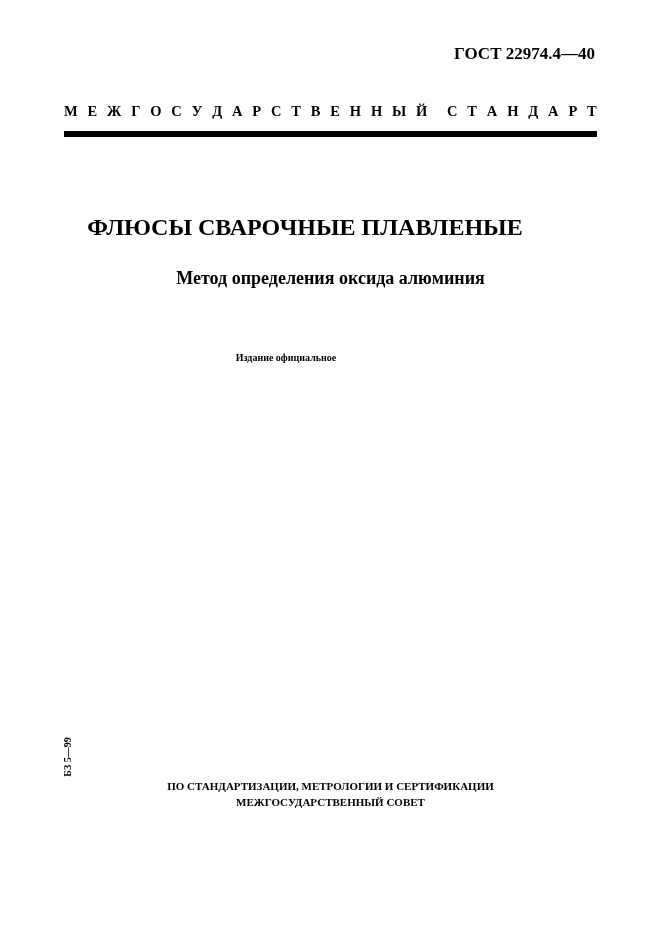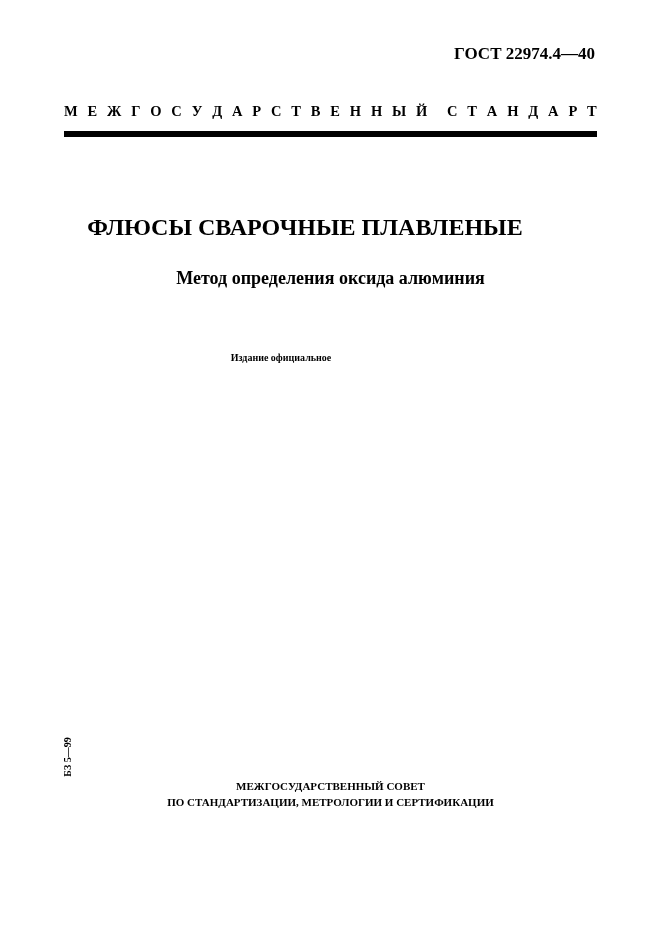--- a/index.html
+++ b/index.html
@@ -53,26 +53,27 @@
       top: 268px;
       left: 0;
       width: 661px;
       text-align: center;
       font-size: 18px;
       font-weight: bold;
       white-space: nowrap;
     }
     .edition {
       top: 352px;
-      left: 15px;
+      left: 0;
       width: 532px;
       text-align: center;
       font-size: 10px;
       font-weight: bold;
       white-space: nowrap;
+      padding-left: 20px;
     }
     .side-code {
       top: 733px;
       left: 60px;
       width: 14px;
       height: 48px;
     }
     .side-code span {
       position: absolute;
       left: 50%;
@@ -137,15 +138,15 @@
 
 <div class="abs subtitle">Метод определения оксида алюминия</div>
 
 <div class="abs edition">Издание официальное</div>
 
 <div class="abs side-code">
   <span>БЗ 5—99</span>
 </div>
 
 <div class="abs publisher">
+  <div>ПО СТАНДАРТИЗАЦИИ, МЕТРОЛОГИИ И СЕРТИФИКАЦИИ</div>
   <div>МЕЖГОСУДАРСТВЕННЫЙ СОВЕТ</div>
-  <div>ПО СТАНДАРТИЗАЦИИ, МЕТРОЛОГИИ И СЕРТИФИКАЦИИ</div>
 </div>
 
 </body></html>

